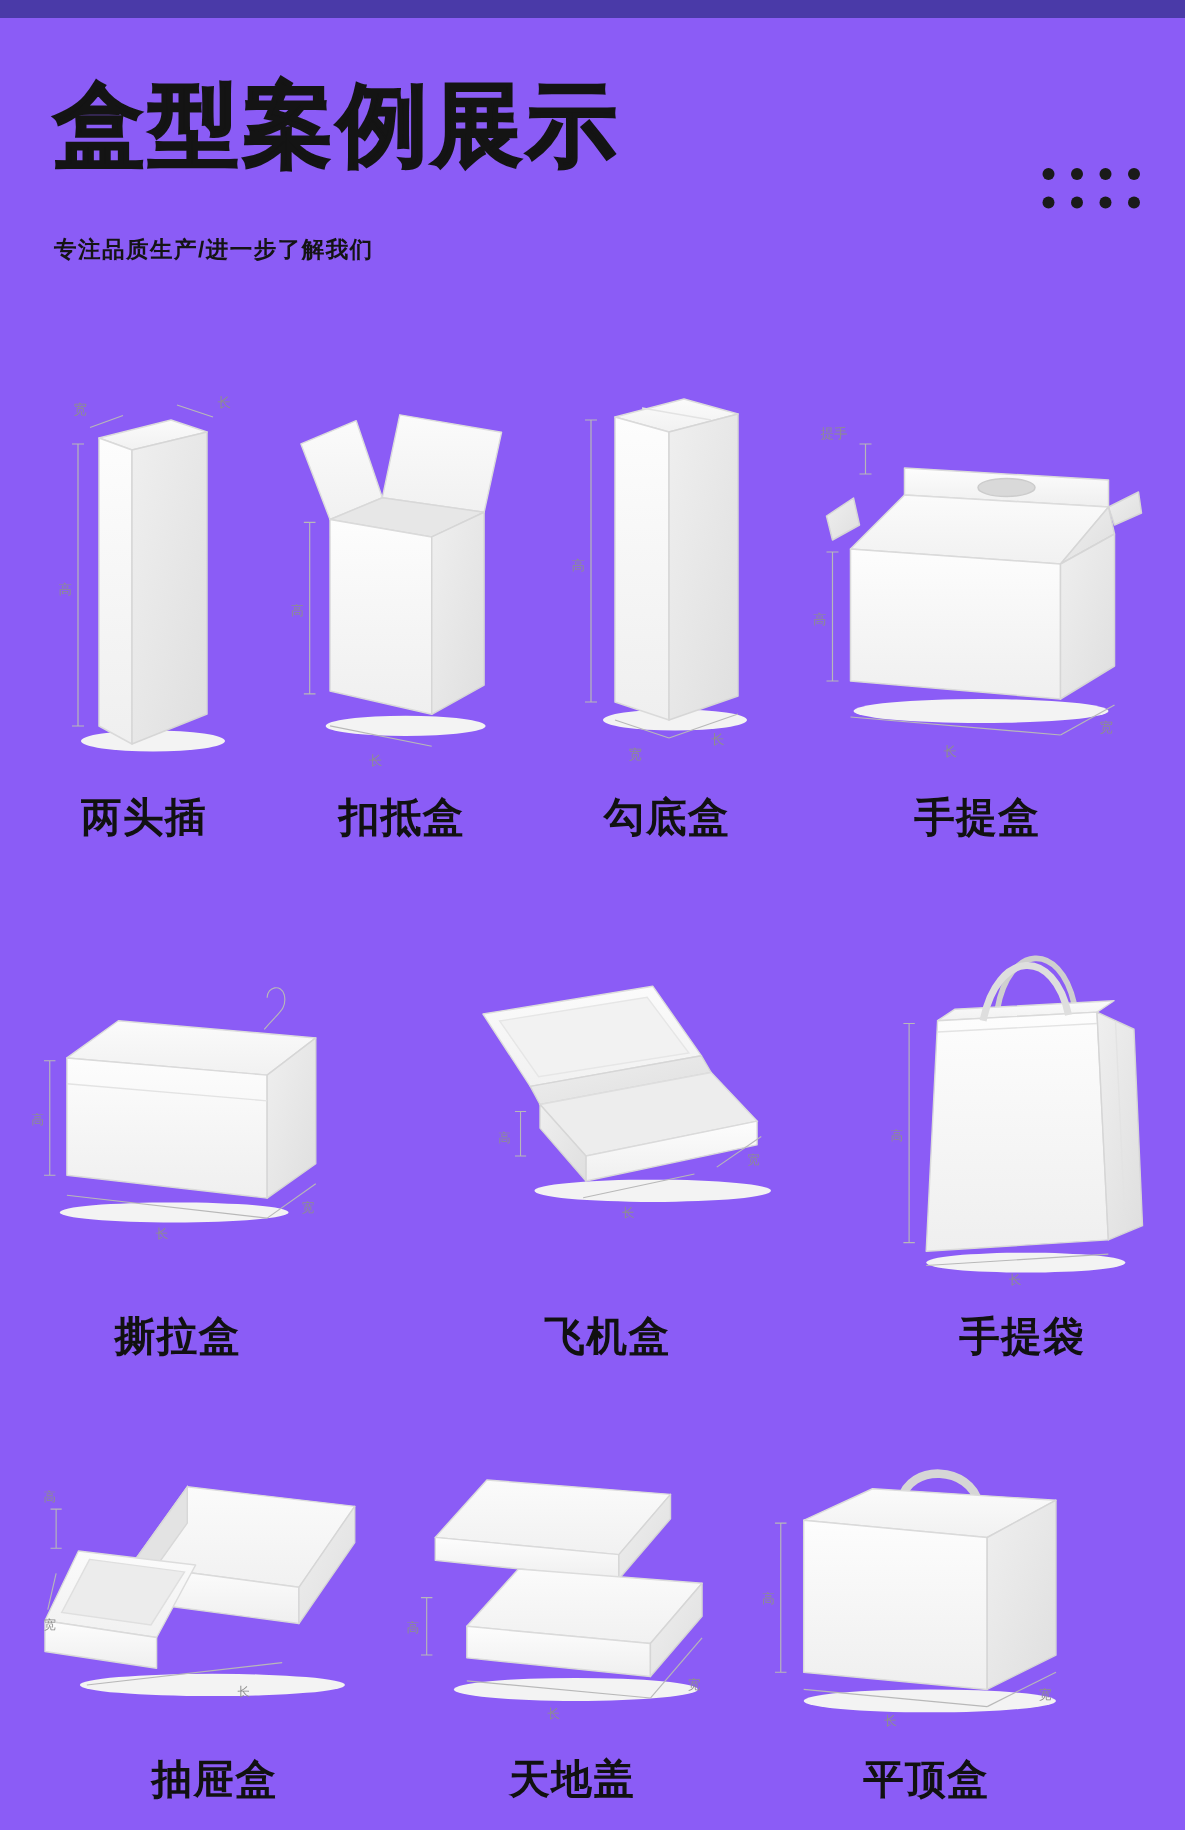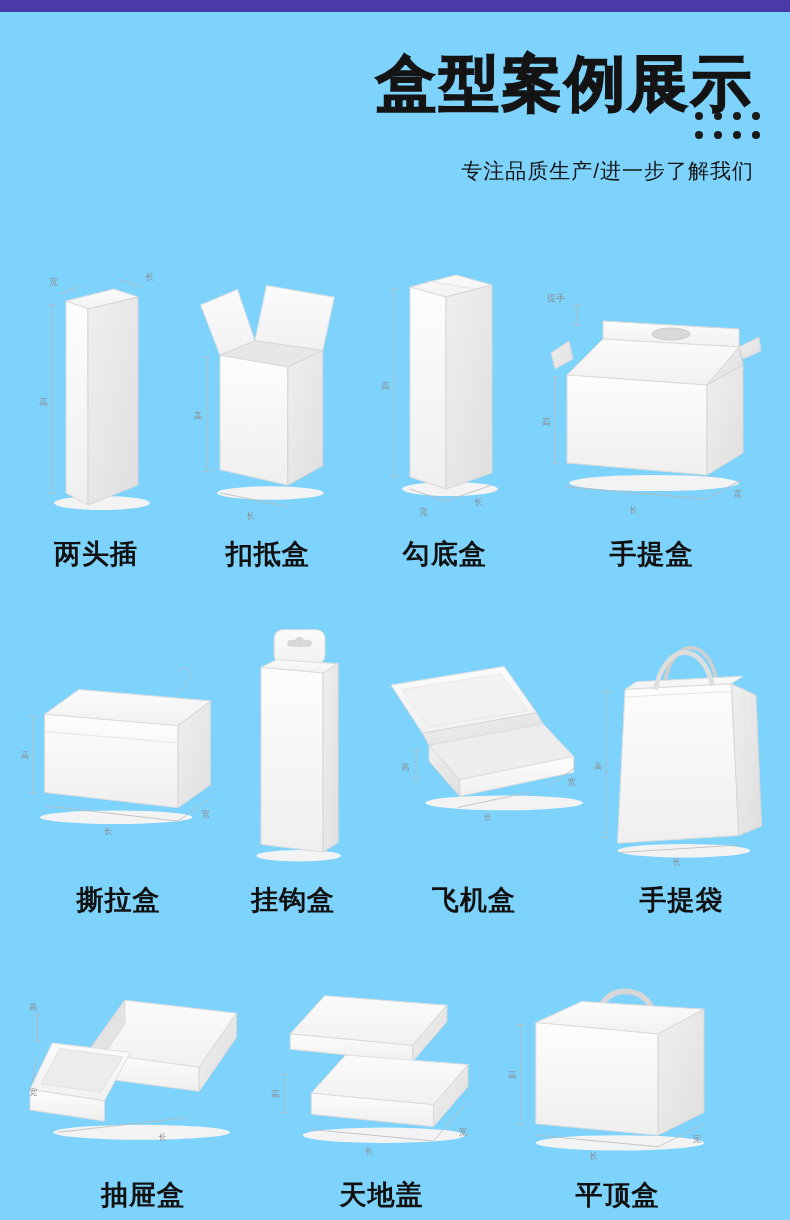--- a/index.html
+++ b/index.html
@@ -1,25 +1,25 @@
 <!DOCTYPE html>
 <html><head>
 <meta charset="utf-8">
 <style>
   html,body{margin:0;padding:0;background:#fff;}
-  .page{width:790px;height:1220px;overflow:hidden;background:#7dd3fc;position:relative;
-        font-family:"Liberation Sans",sans-serif;color:#141414;text-align:right;}
+  .page{width:790px;height:1220px;overflow:hidden;background:#8b5cf6;position:relative;
+        font-family:"Liberation Sans",sans-serif;color:#141414;}
   .top-bar{width:100%;height:12px;background:#4a3aa8;}
   header{position:relative;padding:40px 36px 0 36px;}
   .title{font-size:60px;font-weight:900;letter-spacing:3px;line-height:1.05;margin:0;
          -webkit-text-stroke:1.6px #141414;}
   .dots{position:absolute;right:30px;top:100px;display:grid;
         grid-template-columns:repeat(4,8px);grid-gap:11px;}
   .dot{width:8px;height:8px;border-radius:50%;background:#1a1a1a;}
-  .subtitle{font-size:21px;font-weight:400;letter-spacing:1px;margin:42px 0 0 0;}
+  .subtitle{font-size:15px;font-weight:700;letter-spacing:1px;margin:42px 0 0 0;}
   .row{display:flex;justify-content:space-between;align-items:flex-end;}
   .row1{padding:0 26px;margin-top:52px;}
   .row2{padding:0 16px;margin-top:30px;}
   .row3{padding:0 60px 0 28px;margin-top:30px;}
   figure{margin:0;display:flex;flex-direction:column;align-items:center;justify-content:flex-end;}
   figcaption{font-size:27px;font-weight:700;margin-top:14px;letter-spacing:1px;color:#111;}
   svg{display:block;}
   svg text{font-family:"Liberation Sans",sans-serif;}
   .fF{fill:url(#gF);stroke:#dadada;stroke-width:1;stroke-linejoin:round;}
   .fS{fill:url(#gS);stroke:#d6d6d6;stroke-width:1;stroke-linejoin:round;}
@@ -176,34 +176,20 @@
           <text class="dimt" x="5" y="130">高</text>
           <path class="dim" d="M30,180 L170,196"></path>
           <text class="dimt" x="92" y="210">长</text>
           <path class="dim" d="M170,196 L204,172"></path>
           <text class="dimt" x="194" y="192">宽</text>
         </g>
       </svg>
       <figcaption>撕拉盒</figcaption>
     </figure>
 
-    <figure>
-      <svg viewBox="0 0 140 275" width="132" height="259">
-        <ellipse class="shadow" cx="76" cy="262" rx="45" ry="6"></ellipse>
-        <g>
-          <rect class="fT" x="50" y="22" width="54" height="36" rx="9"></rect>
-          <rect x="64" y="33" width="26" height="7" rx="3.5" fill="#d7d7d7"></rect>
-          <circle cx="77" cy="35" r="5.5" fill="#d7d7d7"></circle>
-          <polygon class="fT" points="36,62 52,54 118,58 102,68"></polygon>
-          <polygon class="fF" points="36,62 102,68 102,258 36,250"></polygon>
-          <polygon class="fS" points="102,68 118,58 118,248 102,258"></polygon>
-        </g>
-      </svg>
-      <figcaption>挂钩盒</figcaption>
-    </figure>
 
     <figure>
       <svg viewBox="0 0 235 255" width="218" height="237">
         <ellipse class="shadow" cx="150" cy="185" rx="85" ry="8"></ellipse>
         <g>
           <polygon class="fT" points="28,58 150,38 185,88 62,110"></polygon>
           <polygon points="40,63 146,46 176,86 68,103" fill="#f2f2f2" stroke="#e6e6e6"></polygon>
           <polygon class="fS" points="62,110 185,88 192,100 69,123"></polygon>
           <polygon points="69,123 192,100 225,135 102,160" fill="#ededed" stroke="#dedede"></polygon>
           <polygon class="fF" points="102,160 225,135 225,152 102,178"></polygon>

